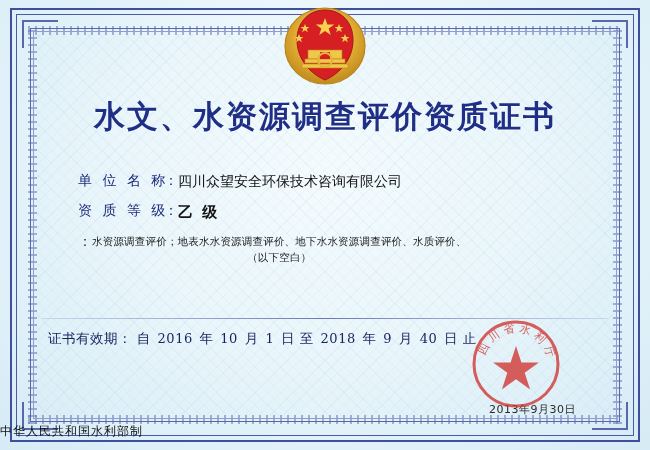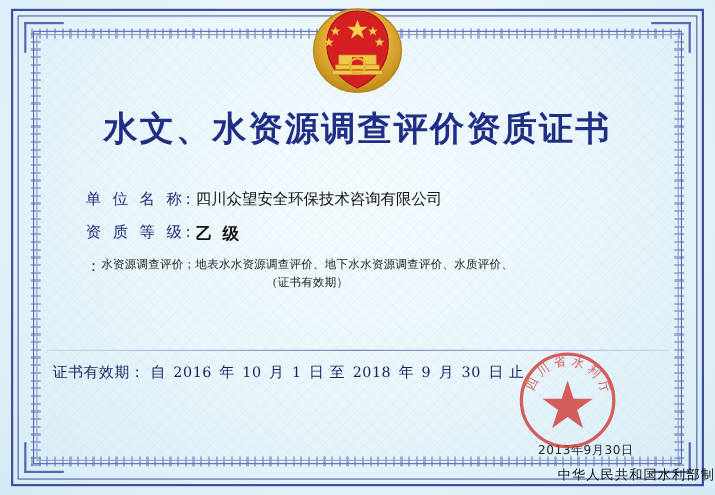--- a/index.html
+++ b/index.html
@@ -202,21 +202,21 @@
     width: 92px;
     height: 92px;
     pointer-events: none;
   }
 
   .footer {
     position: absolute;
     bottom: 10px;
     left: 0;
     width: 100%;
-    text-align: right;
+    text-align: left;
     font-size: 12px;
     color: #111;
     letter-spacing: 1px;
   }
 
   
   .watermark {
     position: absolute;
     left: 36px; top: 34px; right: 36px; bottom: 34px;
     background:
@@ -284,42 +284,42 @@
 
     <div class="field-row">
       <div class="field-label">资 质 等 级</div>
       <div class="field-colon">：</div>
       <div class="field-value bold">乙 级</div>
     </div>
 
     <div class="field-row">
       <div class="field-colon">：</div>
       <div class="field-value small" style="white-space: pre-line;">水资源调查评价；地表水水资源调查评价、地下水水资源调查评价、水质评价、
-（证书有效期）</div>
+（以下空白）</div>
     </div>
 
   </div>
 
   <div class="divider"></div>
 
   <div class="validity">
     <span>证书有效期：</span>
     <span>自</span>
     <span class="num">2016</span>
     <span>年</span>
     <span class="num">10</span>
     <span>月</span>
     <span class="num">1</span>
     <span>日</span>
     <span>至</span>
     <span class="num">2018</span>
     <span>年</span>
     <span class="num">9</span>
     <span>月</span>
-    <span class="num">30</span>
+    <span class="num">40</span>
     <span>日</span>
     <span>止</span>
   </div>
 
   <div class="issue-date">2013年9月30日</div>
 
   <div class="seal">
     <svg viewBox="0 0 92 92" width="92" height="92">
       <g opacity="0.78">
         <circle cx="46" cy="46" r="42" fill="none" stroke="#d1342f" stroke-width="3"></circle>

